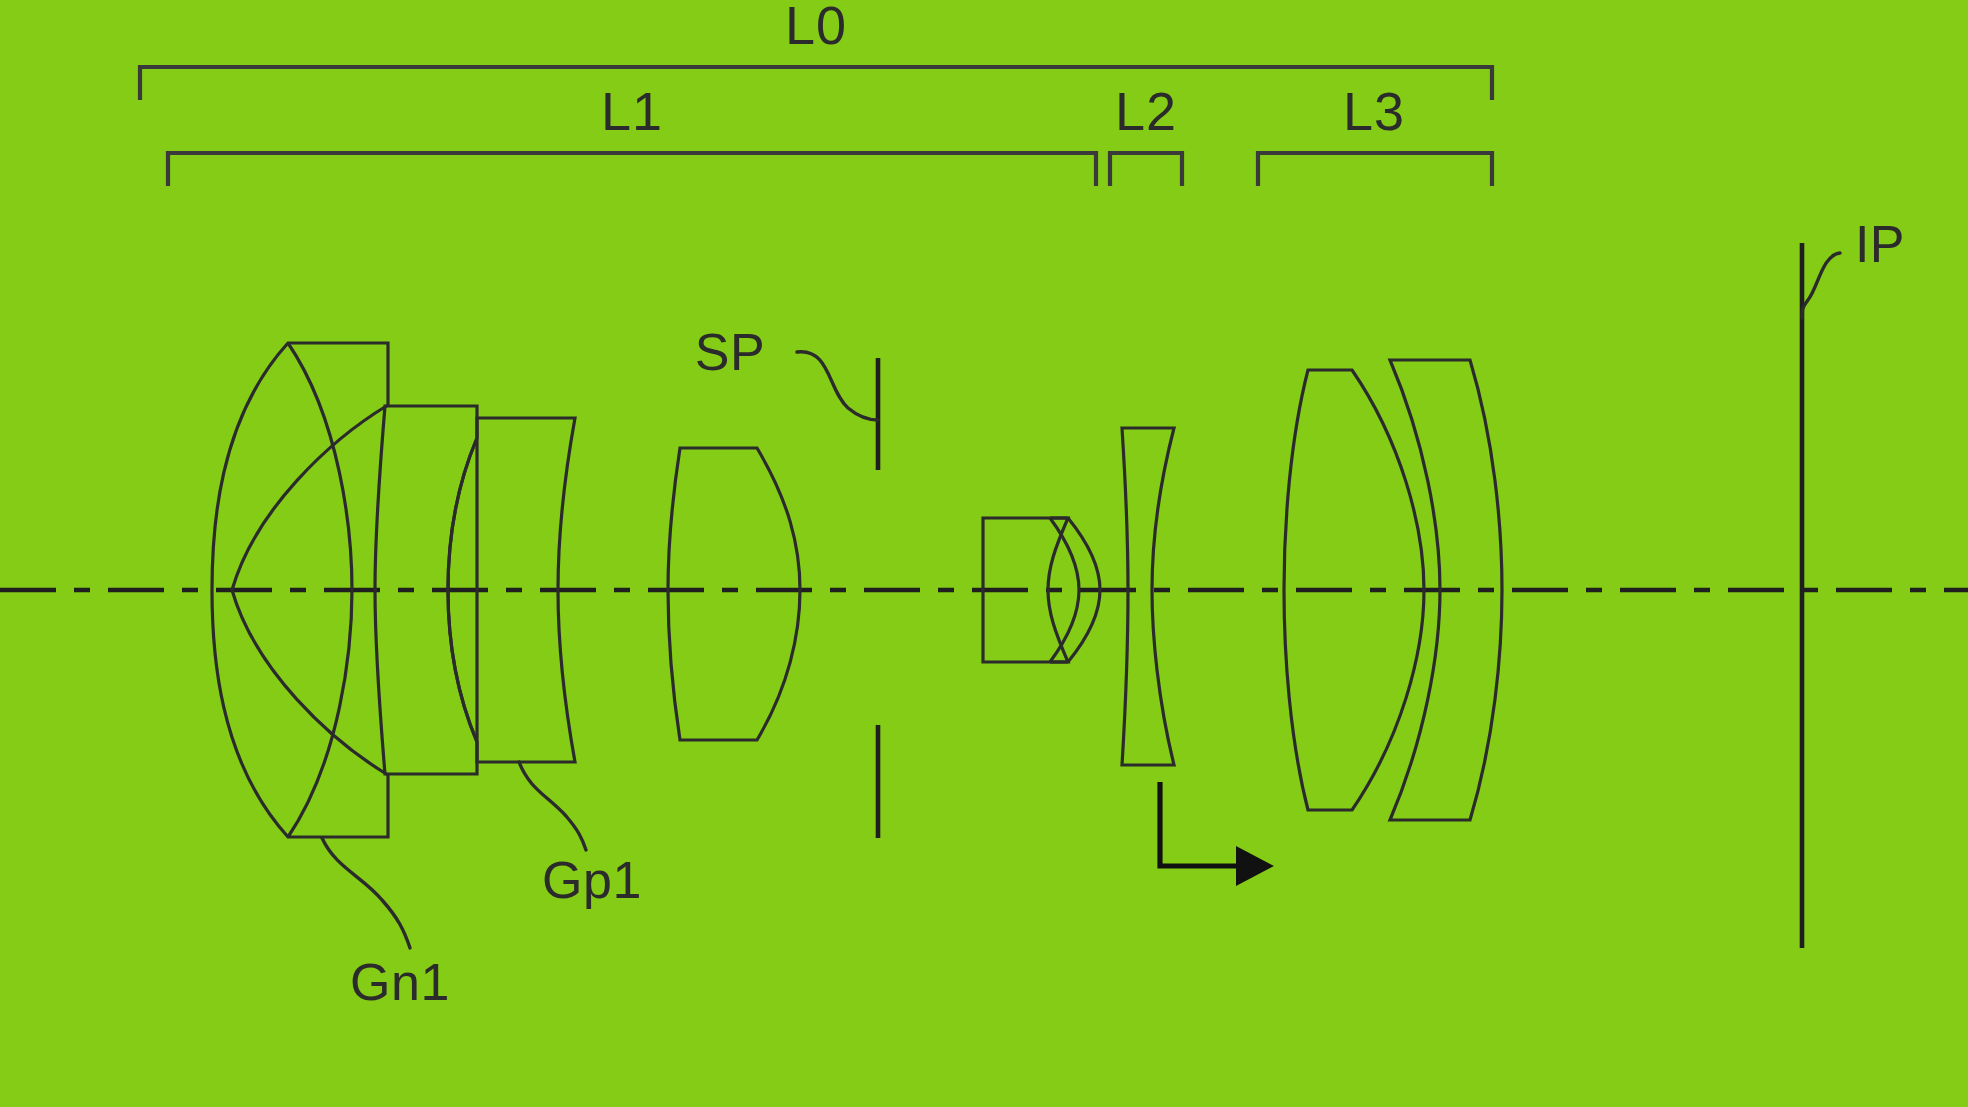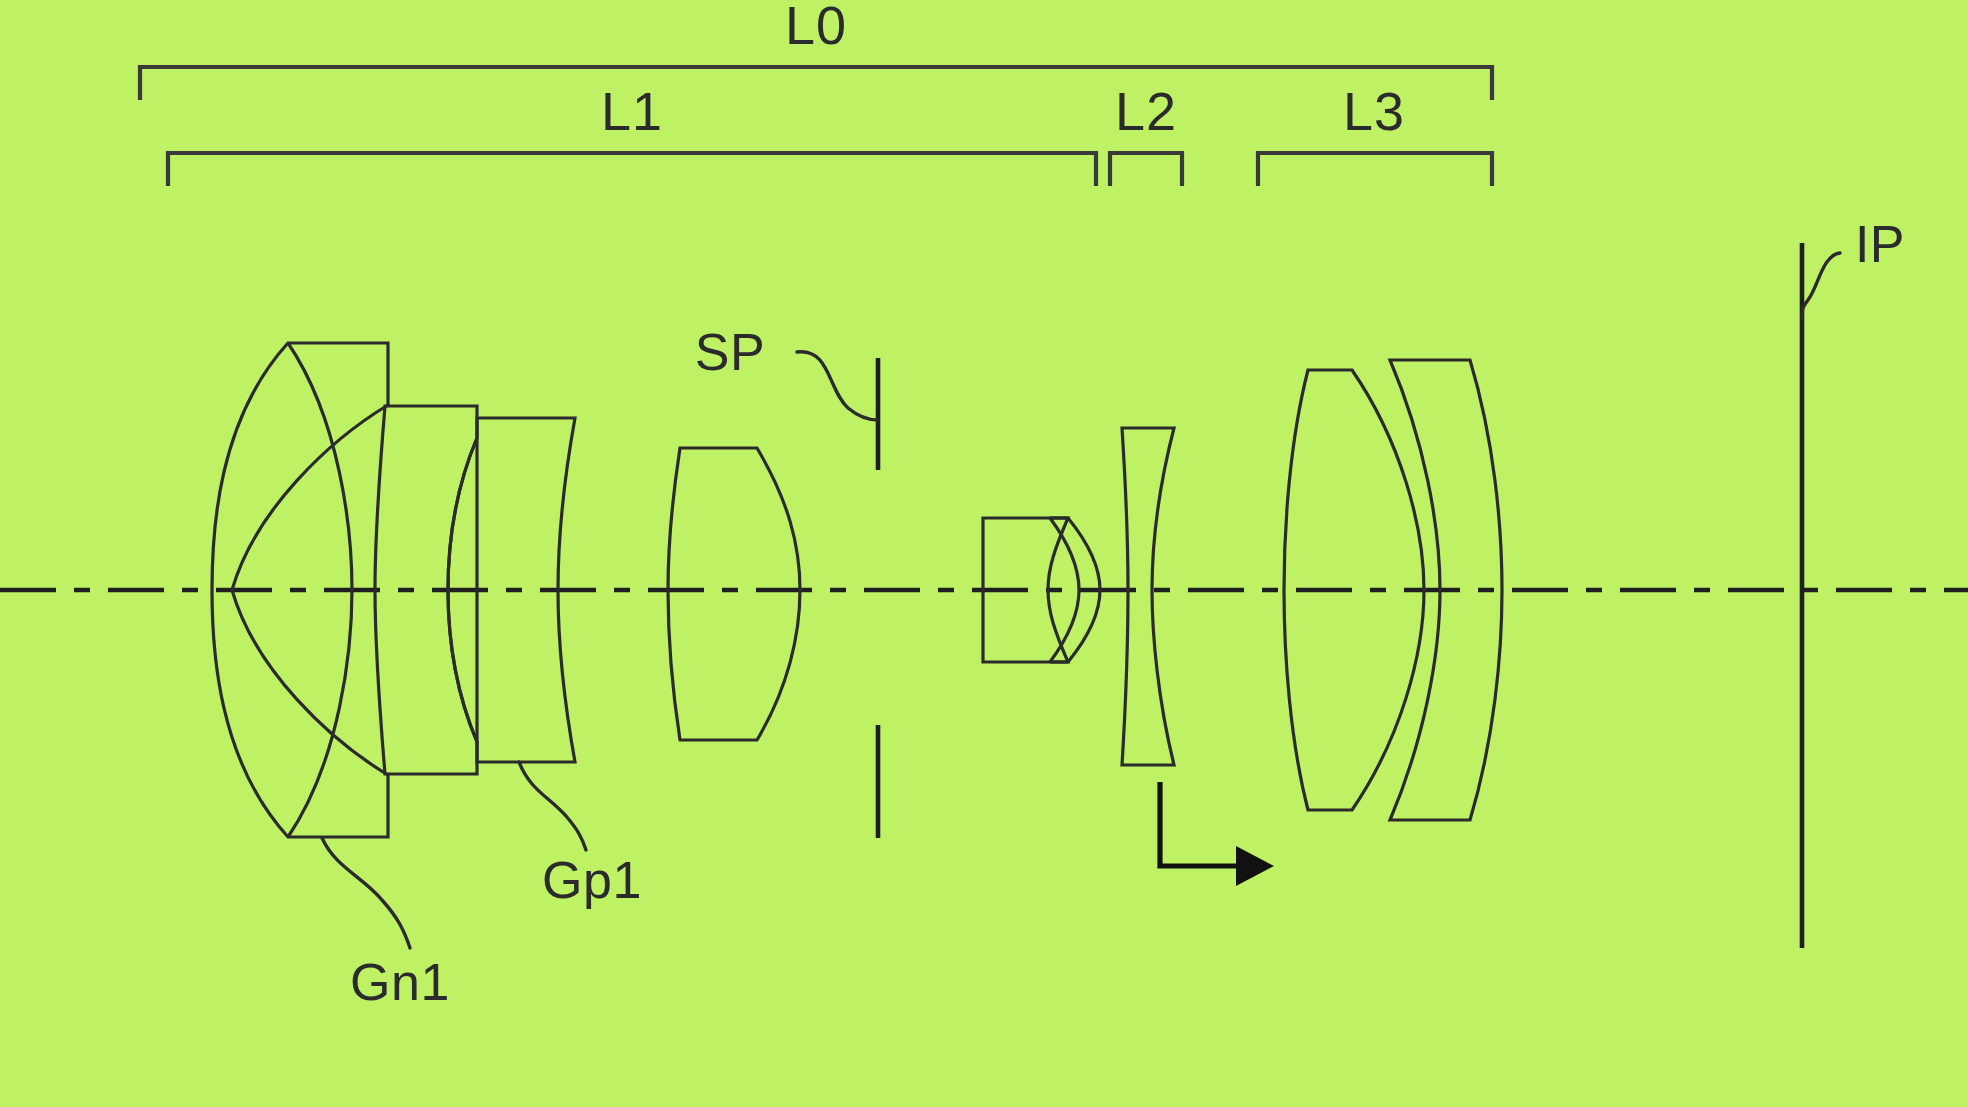--- a/index.html
+++ b/index.html
@@ -7,21 +7,21 @@
     padding: 0;
     background: #ffffff;
   }
   body {
     font-family: "Liberation Sans", sans-serif;
   }
   #figure-root {
     position: relative;
     width: 1968px;
     height: 1107px;
-    background: #bef264;
+    background: #84cc16;
     overflow: hidden;
   }
   #lens-svg {
     display: block;
     width: 1968px;
     height: 1107px;
   }
   .stroke-thin {
     fill: none;
     stroke: #2b2b2b;

